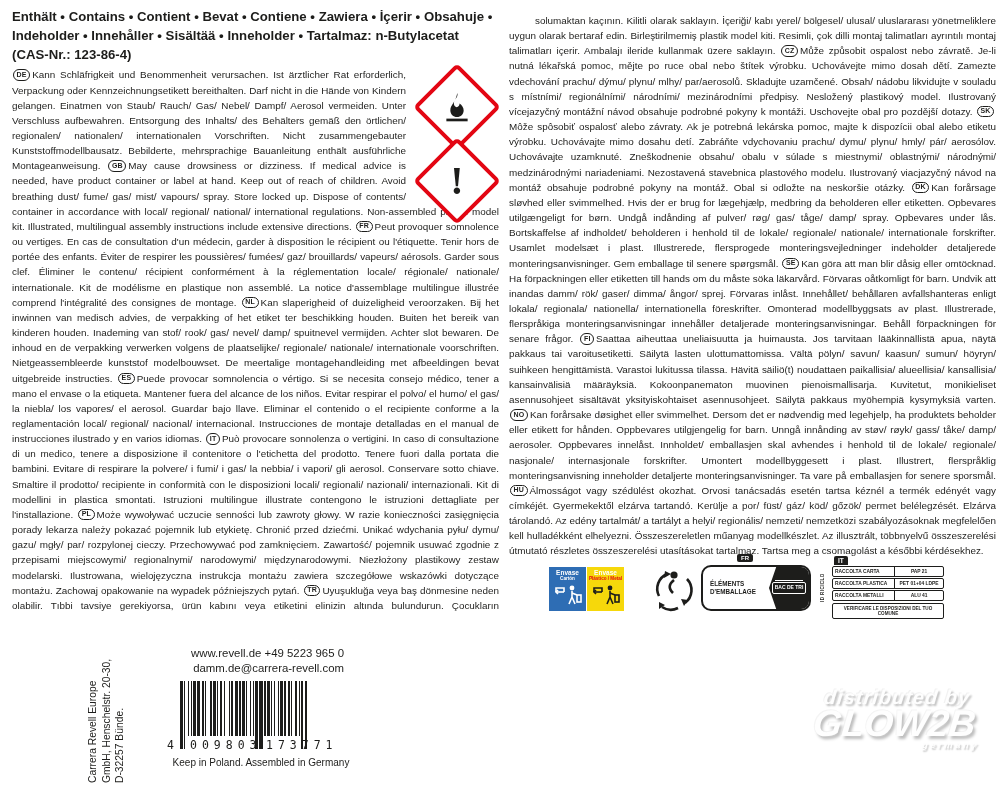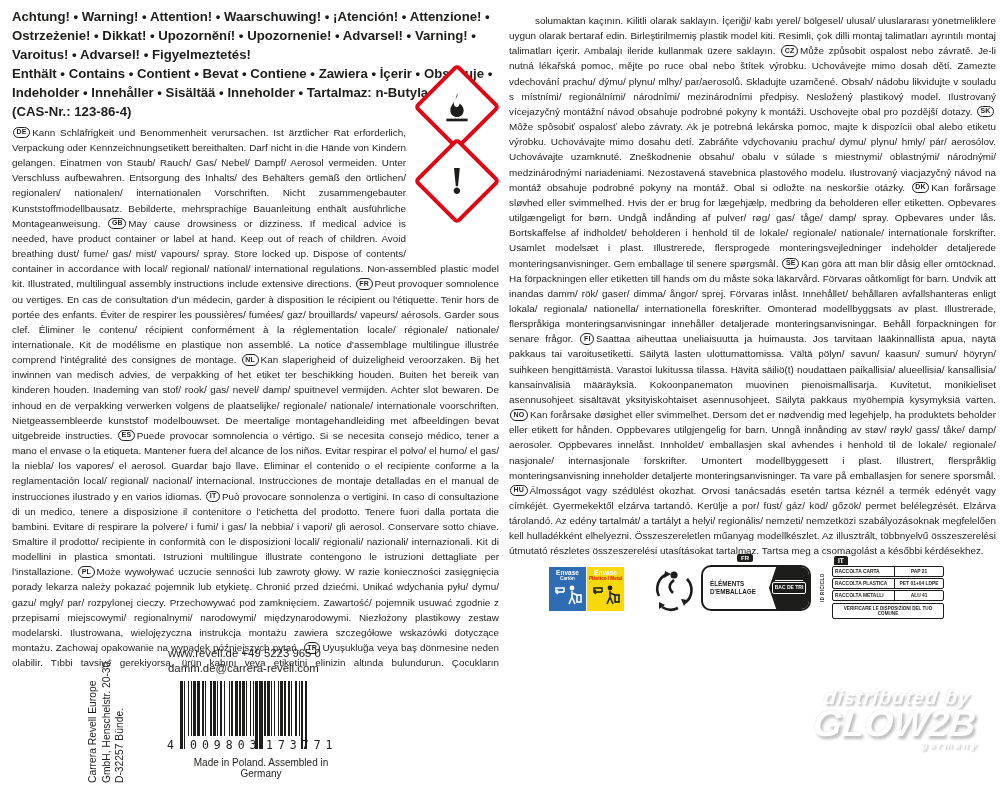--- a/index.html
+++ b/index.html
@@ -22,21 +22,21 @@
   .diamond-wrap{position:absolute;left:0;width:86px;height:82px;}
   .diamond{position:absolute;left:14px;top:12px;width:54px;height:54px;background:#fff;
            border:4.5px solid #e30613;border-radius:5px;transform:rotate(45deg);
            display:flex;align-items:center;justify-content:center;}
   .diamond-inner{transform:rotate(-45deg);display:flex;align-items:center;justify-content:center;width:100%;height:100%;}
   .excl{font-size:40px;font-weight:bold;color:#1d1d1b;line-height:40px;font-family:"Liberation Serif","DejaVu Serif",serif;}
   
   #vert-address{position:absolute;left:86px;top:783px;width:140px;height:56px;
                 transform:rotate(-90deg);transform-origin:top left;
                 font-size:10.3px;line-height:13.5px;}
-  #contact{position:absolute;left:168px;top:646px;width:176px;
+  #contact{position:absolute;left:168px;top:646px;width:176px;text-align:right;
            font-size:11.4px;line-height:14.8px;}
   #barcode{position:absolute;left:180px;top:681px;width:162px;height:75px;}
   .bar{position:absolute;top:0;background:#1d1d1b;}
   .bc-digit{position:absolute;font-family:"DejaVu Sans Mono","Liberation Mono",monospace;
             font-size:11.5px;color:#1d1d1b;top:57px;}
   #made-in{position:absolute;left:172px;top:757px;width:178px;text-align:center;font-size:10px;}
   
   .envase{position:absolute;top:567px;width:37px;height:42px;padding:2px 0 0 0;text-align:center;}
   #envase-carton{left:549px;background:#2e6db4;color:#fff;}
   #envase-plastico{left:587px;background:#f6d80b;color:#fff;}
@@ -76,21 +76,20 @@
             text-shadow:2.5px 2.5px 3px #bdbdbd, -1px -1px 0 #f4f4f4;}
   #wm-sub{font-size:9.5px;font-weight:bold;letter-spacing:2.5px;text-align:right;padding-right:18px;
           text-shadow:1.5px 1.5px 1.5px #c6c6c6;}
 </style>
 </head>
 <body>
 
 <div id="label">
 
   <div class="col" id="left-col">
-    <p class="hdr">Achtung! • Warning! • Attention! • Waarschuwing! • ¡Atención! • Attenzione! • Ostrzeżenie! • Dikkat! • Upozornění! • Upozornenie! • Advarsel! • Varning! • Varoitus! • Advarsel! • Figyelmeztetés!</p>
     <p class="hdr">Enthält • Contains • Contient • Bevat • Contiene • Zawiera • İçerir • Obsahuje • Indeholder • Innehåller • Sisältää • Inneholder • Tartalmaz: n-Butylacetat (CAS-Nr.: 123-86-4)</p>
     <div class="flow" id="left-flow">
       <span class="picto-spacer"></span>
     <span class="lang-badge">DE</span><span>Kann Schläfrigkeit und Benommenheit verursachen. Ist ärztlicher Rat erforderlich, Verpackung oder Kennzeichnungsetikett bereithalten. Darf nicht in die Hände von Kindern gelangen. Einatmen von Staub/ Rauch/ Gas/ Nebel/ Dampf/ Aerosol vermeiden. Unter Verschluss aufbewahren. Entsorgung des Inhalts/ des Behälters gemäß den örtlichen/ regionalen/ nationalen/ internationalen Vorschriften. Nicht zusammengebauter Kunststoffmodellbausatz. Bebilderte, mehrsprachige Bauanleitung enthält ausführliche Montageanweisung. </span><span class="lang-badge">GB</span><span>May cause drowsiness or dizziness. If medical advice is needed, have product container or label at hand. Keep out of reach of children. Avoid breathing dust/ fume/ gas/ mist/ vapours/ spray. Store locked up. Dispose of contents/ container in accordance with local/ regional/ national/ international regulations. Non-assembled plastic model kit. Illustrated, multilingual assembly instructions include extensive directions. </span><span class="lang-badge">FR</span><span>Peut provoquer somnolence ou vertiges. En cas de consultation d'un médecin, garder à disposition le récipient ou l'étiquette. Tenir hors de portée des enfants. Éviter de respirer les poussières/ fumées/ gaz/ brouillards/ vapeurs/ aérosols. Garder sous clef. Éliminer le contenu/ récipient conformément à la réglementation locale/ régionale/ nationale/ internationale. Kit de modélisme en plastique non assemblé. La notice d'assemblage multilingue illustrée comprend l'intégralité des consignes de montage. </span><span class="lang-badge">NL</span><span>Kan slaperigheid of duizeligheid veroorzaken. Bij het inwinnen van medisch advies, de verpakking of het etiket ter beschikking houden. Buiten het bereik van kinderen houden. Inademing van stof/ rook/ gas/ nevel/ damp/ spuitnevel vermijden. Achter slot bewaren. De inhoud en de verpakking verwerken volgens de plaatselijke/ regionale/ nationale/ internationale voorschriften. Nietgeassembleerde kunststof modelbouwset. De meertalige montagehandleiding met afbeeldingen bevat uitgebreide instructies. </span><span class="lang-badge">ES</span><span>Puede provocar somnolencia o vértigo. Si se necesita consejo médico, tener a mano el envase o la etiqueta. Mantener fuera del alcance de los niños. Evitar respirar el polvo/ el humo/ el gas/ la niebla/ los vapores/ el aerosol. Guardar bajo llave. Eliminar el contenido o el recipiente conforme a la reglamentación local/ regional/ nacional/ internacional. Instrucciones de montaje detalladas en el manual de instrucciones ilustrado y en varios idiomas. </span><span class="lang-badge">IT</span><span>Può provocare sonnolenza o vertigini. In caso di consultazione di un medico, tenere a disposizione il contenitore o l'etichetta del prodotto. Tenere fuori dalla portata die bambini. Evitare di respirare la polvere/ i fumi/ i gas/ la nebbia/ i vapori/ gli aerosol. Conservare sotto chiave. Smaltire il prodotto/ recipiente in conformità con le disposizioni locali/ regionali/ nazionali/ internazionali. Kit di modellini in plastica smontati. Istruzioni multilingue illustrate contengono le istruzioni dettagliate per l'installazione. </span><span class="lang-badge">PL</span><span>Może wywoływać uczucie senności lub zawroty głowy. W razie konieczności zasięgnięcia porady lekarza należy pokazać pojemnik lub etykietę. Chronić przed dziećmi. Unikać wdychania pyłu/ dymu/ gazu/ mgły/ par/ rozpylonej cieczy. Przechowywać pod zamknięciem. Zawartość/ pojemnik usuwać zgodnie z przepisami miejscowymi/ regionalnymi/ narodowymi/ międzynarodowymi. Niezłożony plastikowy zestaw modelarski. Ilustrowana, wielojęzyczna instrukcja montażu zawiera szczegółowe wskazówki dotyczące montażu. Zachowaj opakowanie na wypadek późniejszych pytań. </span><span class="lang-badge">TR</span><span>Uyuşukluğa veya baş dönmesine neden olabilir. Tıbbi tavsiye gerekiyorsa, ürün kabını veya etiketini elinizin altında bulundurun. Çocukların ulaşamayacağı yerlerde saklayın. Toz/ duman/ gaz/ buğu/ buhar/ sprey </span></div>
   </div>
 
   <div class="col" id="right-col">
     <div class="flow" id="right-flow"><span>solumaktan kaçının. Kilitli olarak saklayın. İçeriği/ kabı yerel/ bölgesel/ ulusal/ uluslararası yönetmeliklere uygun olarak bertaraf edin. Birleştirilmemiş plastik model kiti. Resimli, çok dilli montaj talimatları ayrıntılı montaj talimatları içerir. Ambalajı ileride kullanmak üzere saklayın. </span><span class="lang-badge">CZ</span><span>Může způsobit ospalost nebo závratě. Je-li nutná lékařská pomoc, mějte po ruce obal nebo štítek výrobku. Uchovávejte mimo dosah dětí. Zamezte vdechování prachu/ dýmu/ plynu/ mlhy/ par/aerosolů. Skladujte uzamčené. Obsah/ nádobu likvidujte v souladu s místními/ regionálními/ národními/ mezinárodními předpisy. Nesložený plastikový model. Ilustrovaný vícejazyčný montážní návod obsahuje podrobné pokyny k montáži. Uschovejte obal pro pozdější dotazy. </span><span class="lang-badge">SK</span><span>Môže spôsobiť ospalosť alebo závraty. Ak je potrebná lekárska pomoc, majte k dispozícii obal alebo etiketu výrobku. Uchovávajte mimo dosahu detí. Zabráňte vdychovaniu prachu/ dymu/ plynu/ hmly/ pár/ aerosólov. Uchovávajte uzamknuté. Zneškodnenie obsahu/ obalu v súlade s miestnymi/ oblastnými/ národnými/ medzinárodnými nariadeniami. Nezostavená stavebnica plastového modelu. Ilustrovaný viacjazyčný návod na montáž obsahuje podrobné pokyny na montáž. Obal si odložte na neskoršie otázky. </span><span class="lang-badge">DK</span><span>Kan forårsage sløvhed eller svimmelhed. Hvis der er brug for lægehjælp, medbring da beholderen eller etiketten. Opbevares utilgængeligt for børn. Undgå indånding af pulver/ røg/ gas/ tåge/ damp/ spray. Opbevares under lås. Bortskaffelse af indholdet/ beholderen i henhold til de lokale/ regionale/ nationale/ internationale forskrifter. Usamlet modelsæt i plast. Illustrerede, flersprogede monteringsvejledninger indeholder detaljerede monteringsanvisninger. Gem emballage til senere spørgsmål. </span><span class="lang-badge">SE</span><span>Kan göra att man blir dåsig eller omtöcknad. Ha förpackningen eller etiketten till hands om du måste söka läkarvård. Förvaras oåtkomligt för barn. Undvik att inandas damm/ rök/ gaser/ dimma/ ångor/ sprej. Förvaras inlåst. Innehållet/ behållaren avfallshanteras enligt lokala/ regionala/ nationella/ internationella föreskrifter. Omonterad modellbyggsats av plast. Illustrerade, flerspråkiga monteringsanvisningar innehåller detaljerade monteringsanvisningar. Behåll förpackningen för senare frågor. </span><span class="lang-badge">FI</span><span>Saattaa aiheuttaa uneliaisuutta ja huimausta. Jos tarvitaan lääkinnällistä apua, näytä pakkaus tai varoitusetiketti. Säilytä lasten ulottumattomissa. Vältä pölyn/ savun/ kaasun/ sumun/ höyryn/ suihkeen hengittämistä. Varastoi lukitussa tilassa. Hävitä säiliö(t) noudattaen paikallisia/ alueellisia/ kansallisia/ kansainvälisiä määräyksiä. Kokoonpanematon muovinen pienoismallisarja. Kuvitetut, monikieliset asennusohjeet sisältävät yksityiskohtaiset asennusohjeet. Säilytä pakkaus myöhempiä kysymyksiä varten. </span><span class="lang-badge">NO</span><span>Kan forårsake døsighet eller svimmelhet. Dersom det er nødvendig med legehjelp, ha produktets beholder eller etikett for hånden. Oppbevares utilgjengelig for barn. Unngå innånding av støv/ røyk/ gass/ tåke/ damp/ aerosoler. Oppbevares innelåst. Innholdet/ emballasjen skal avhendes i henhold til de lokale/ regionale/ nasjonale/ internasjonale forskrifter. Umontert modellbyggesett i plast. Illustrert, flerspråklig monteringsanvisning inneholder detaljerte monteringsanvisninger. Ta vare på emballasjen for senere sporsmål. </span><span class="lang-badge">HU</span><span>Álmosságot vagy szédülést okozhat. Orvosi tanácsadás esetén tartsa kéznél a termék edényét vagy címkéjét. Gyermekektől elzárva tartandó. Kerülje a por/ füst/ gáz/ köd/ gőzök/ permet belélegzését. Elzárva tárolandó. Az edény tartalmát/ a tartályt a helyi/ regionális/ nemzeti/ nemzetközi szabályozásoknak megfelelően kell hulladékként elhelyezni. Összeszereletlen műanyag modellkészlet. Az illusztrált, többnyelvű összeszerelési útmutató részletes összeszerelési utasításokat tartalmaz. Tartsa meg a csomagolást a későbbi kérdésekhez. </span></div>
   </div>
 
@@ -157,21 +156,21 @@
       <div class="bar" style="left: 97.68px; width: 1.32px; height: 55px;"></div>
       <div class="bar" style="left: 100.32px; width: 2.64px; height: 55px;"></div>
       <div class="bar" style="left: 104.28px; width: 1.32px; height: 55px;"></div>
       <div class="bar" style="left: 108.24px; width: 1.32px; height: 55px;"></div>
       <div class="bar" style="left: 110.88px; width: 1.32px; height: 55px;"></div>
       <div class="bar" style="left: 114.84px; width: 2.64px; height: 55px;"></div>
       <div class="bar" style="left: 118.8px; width: 1.32px; height: 55px;"></div>
       <div class="bar" style="left: 121.44px; width: 1.32px; height: 68px;"></div>
       <div class="bar" style="left: 125.4px; width: 1.32px; height: 68px;"></div>
     </div>
-  <div id="made-in">Made in Poland. Assembled in Germany</div>
+  <div id="made-in">Keep in Poland. Assembled in Germany</div>
 
   <div class="envase" id="envase-carton">
     <div class="e-hd">Envase</div>
     <div class="e-sub">Cartón</div>
     <svg width="30" height="22" viewBox="0 0 30 22">
       <g stroke="#ffffff" stroke-width="1.6" fill="none">
         <path d="M3 8 v-4 h8 v4"></path>
           <path d="M3 8 h8"></path>
           <path d="M5 6 l-2 2 2 2"></path>
         <circle cx="19" cy="4" r="2.4" fill="#ffffff" stroke="none"></circle>

